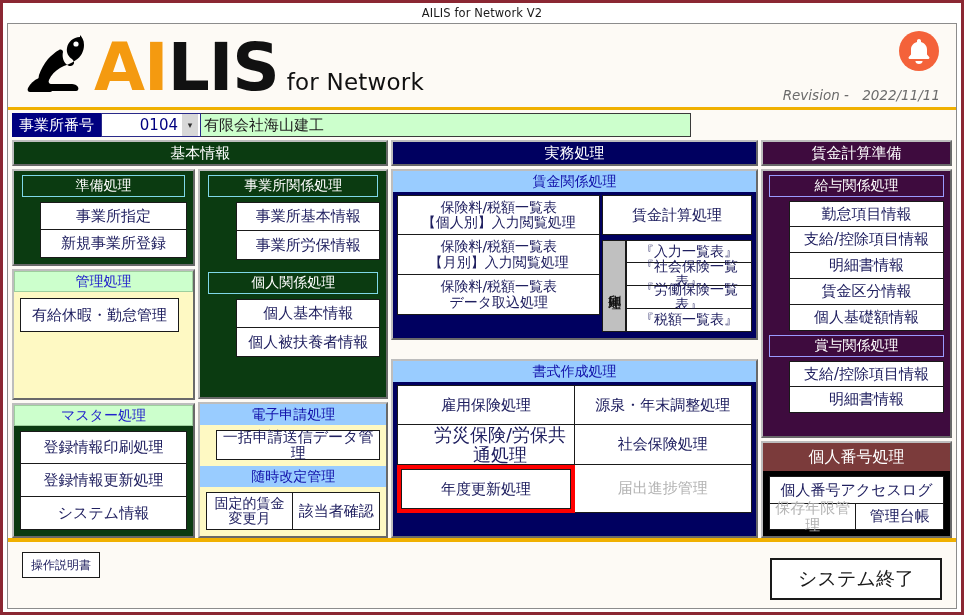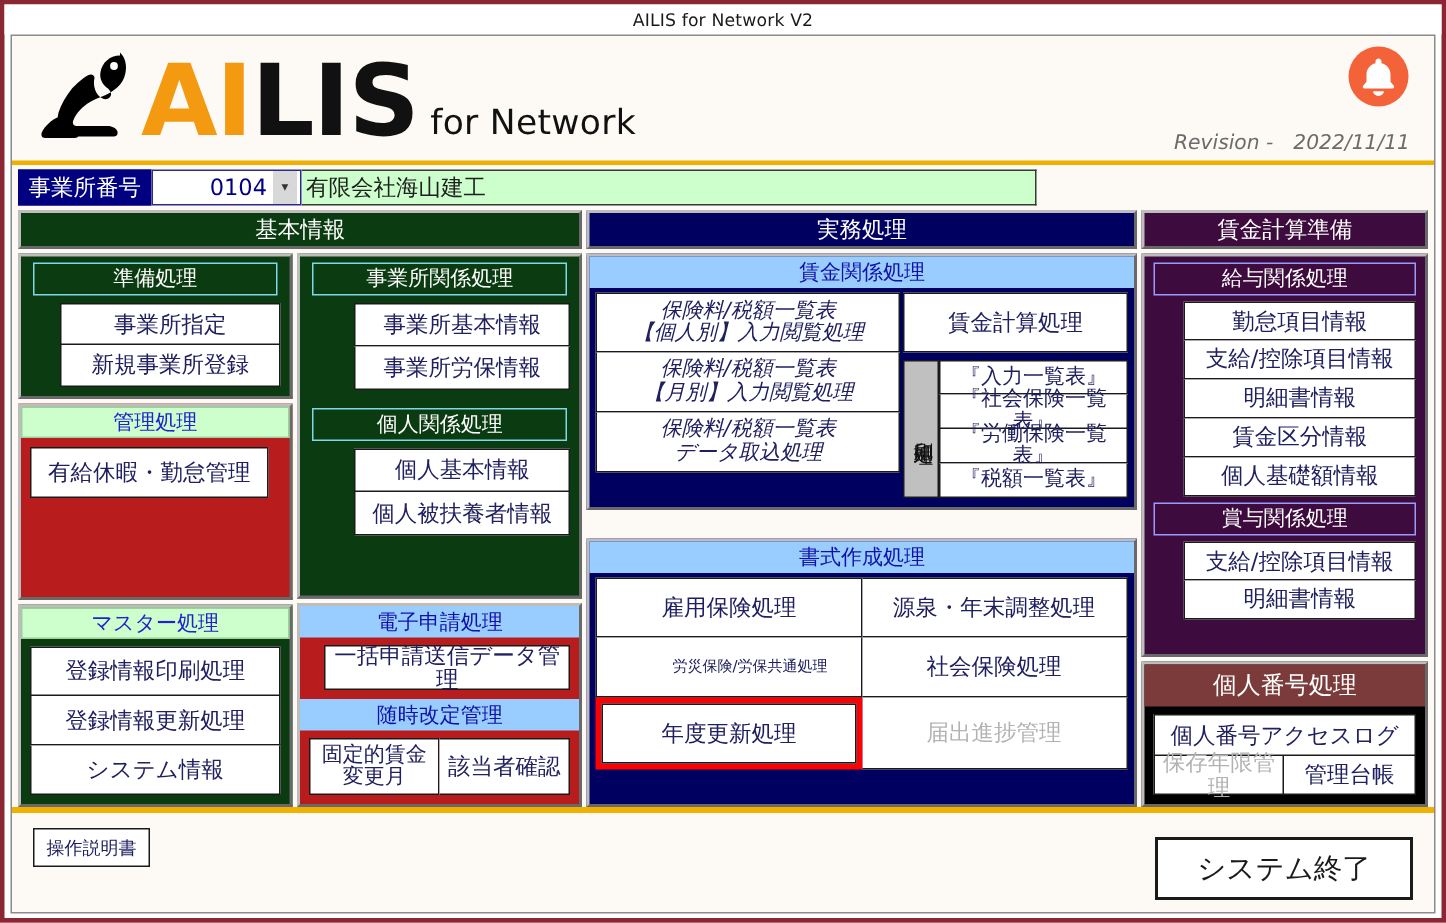--- a/index.html
+++ b/index.html
@@ -143,46 +143,46 @@
   .btn {
     background: #ffffff;
     border: 1px solid #1a1a1a;
     display: flex; align-items: center; justify-content: center;
     text-align: center;
     font-size: 15px; color: #202060;
     line-height: 1.1;
     cursor: pointer;
     user-select: none;
   }
-  .btn.small { font-size: 10px; padding-left: 28px; }
+  .btn.small { font-size: 18px; padding-left: 28px; }
   .btn.two-line { font-size: 14px; }
   .btn.disabled { color: #b3b3b3; }
 
   
   .basic-body {
     flex: 1 1 auto; display: flex; gap: 3px; min-height: 0;
   }
   .basic-left { width: 186px; display: flex; flex-direction: column; gap: 3px; }
   .basic-right { flex: 1 1 auto; display: flex; flex-direction: column; gap: 3px; }
 
   .box-green { background: #0b3b11; border: 2px outset #bdbdbd; }
-  .box-navy  { background: #b91c1c; border: 2px outset #bdbdbd; }
+  .box-navy  { background: #fef9c3; border: 2px outset #bdbdbd; }
   .box-maroon-body { background: #7b3b3b; border: 2px outset #bdbdbd; }
 
   .btn-stack { padding: 3px 6px 6px 6px; display: flex; flex-direction: column; }
   .btn-stack .btn + .btn { border-top: none; }
 
   .indent-right { padding-left: 36px; }
   .indent-right-sm { padding-left: 26px; }
 
   
   .jit-body { flex: 1 1 auto; display: flex; flex-direction: column; gap: 19px; min-height: 0; }
   .chingin-panel { background: #000060; border: 2px outset #bdbdbd; flex: 0 0 auto; }
   .chingin-grid { display: flex; padding: 3px 4px 6px 4px; }
-  .cg-left { width: 206px; display: flex; flex-direction: column; font-style: italic; }
+  .cg-left { width: 206px; display: flex; flex-direction: column; }
   .cg-right { flex: 1 1 auto; display: flex; flex-direction: column; margin-left: 2px; }
   .print-row { display: flex; margin-top: 5px; }
   .print-vert {
     width: 24px; background: #c0c0c0; border: 1px solid #1a1a1a;
     font-size: 13px; color: #111; writing-mode: vertical-rl;
     display: flex; align-items: center; justify-content: center;
     letter-spacing: 1px; padding: 2px 0;
   }
   .print-list { flex: 1 1 auto; display: flex; flex-direction: column; }
   .print-list .btn { height: 23px; font-size: 14px; }

